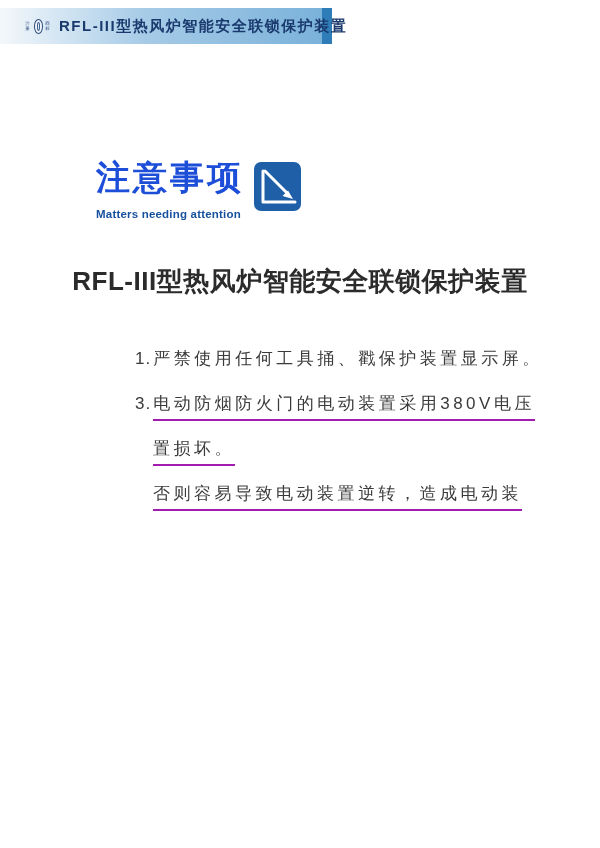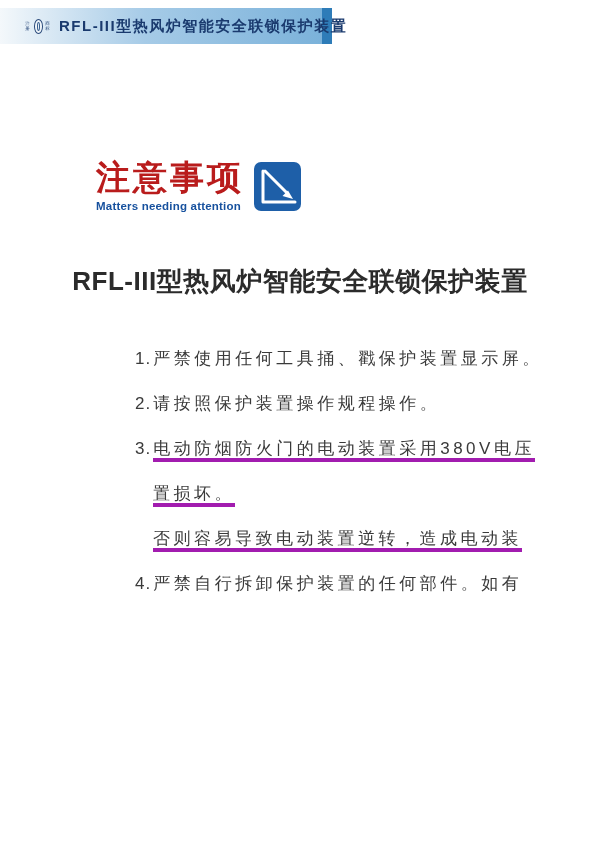--- a/index.html
+++ b/index.html
@@ -61,31 +61,31 @@
   .attention {
     position: absolute;
     left: 96px; top: 158px;
     display: flex;
     align-items: flex-start;
     gap: 10px;
   }
   .attn-cn {
     font-size: 34px;
     font-weight: bold;
-    color: #b91c1c;
+    color: #1d4ed8;
     letter-spacing: 3px;
     line-height: 1.15;
     white-space: nowrap;
   }
   .attn-en {
     font-size: 11.5px;
     font-weight: bold;
     color: #17519e;
     letter-spacing: 0.2px;
-    margin-top: 3px;
+    margin-top: 11px;
     white-space: nowrap;
   }
   .attn-icon { margin-top: 4px; }
   .attn-icon svg { display: block; }
 
   
   .doc-title {
     position: absolute;
     top: 264px;
     left: 50%;
@@ -109,21 +109,22 @@
     color: #3a3a3a;
     letter-spacing: 3.5px;
     white-space: nowrap;
   }
   .note-num {
     letter-spacing: 1px;
     padding-right: 2px;
   }
   .note-line.indent { padding-left: 18px; }
   .note-text.u {
-    border-bottom: 4px solid #a21caf;
+    border-bottom: 2px solid #a21caf;
+    padding-bottom: 6px;
   }
 </style>
 </head>
 <body>
 
 <div class="header-bar">
   <div class="brand">
     <span class="brand-side">注册</span>
     <span class="emblem"></span>
     <span class="brand-side">商标</span>
@@ -146,27 +147,21 @@
   </div>
 </div>
 
 <div class="doc-title">RFL-III型热风炉智能安全联锁保护装置</div>
 
 <div class="notes">
   <div class="note-line">
     <span class="note-num">1.</span><span class="note-text">严禁使用任何工具捅、戳保护装置显示屏。</span>
   </div>
   <div class="note-line">
-    <span class="note-num">2.</span><span class="note-text">请按照保护装置操作规程操作。</span>
-  </div>
-  <div class="note-line">
     <span class="note-num">3.</span><span class="note-text u">电动防烟防火门的电动装置采用380V电压</span>
   </div>
   <div class="note-line indent">
     <span class="note-text u">置损坏。</span>
   </div>
   <div class="note-line indent">
     <span class="note-text u">否则容易导致电动装置逆转，造成电动装</span>
   </div>
-  <div class="note-line">
-    <span class="note-num">4.</span><span class="note-text">严禁自行拆卸保护装置的任何部件。如有</span>
-  </div>
 </div>
 
 </body></html>

